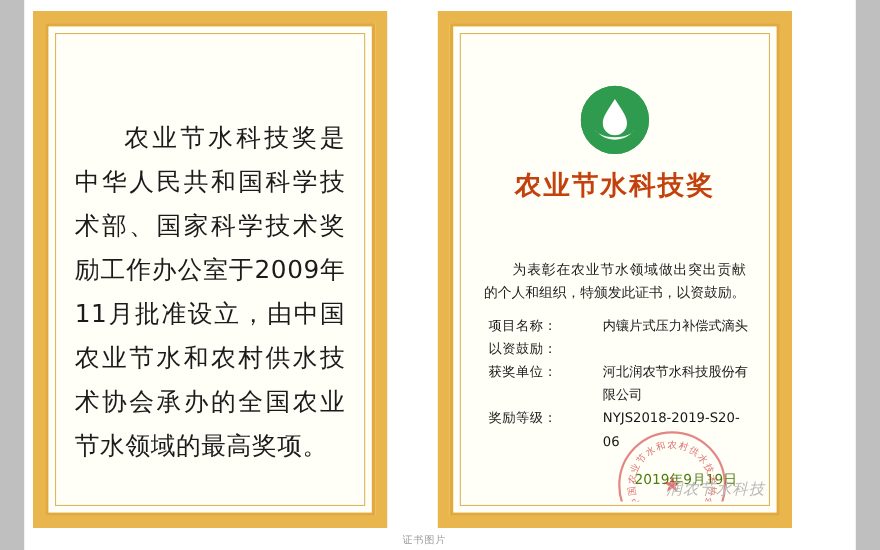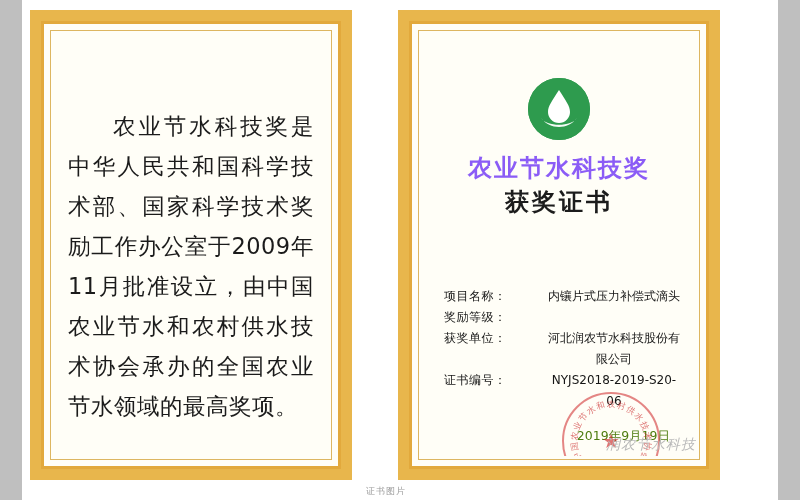--- a/index.html
+++ b/index.html
@@ -109,21 +109,21 @@
   .logo-circle svg { display: block; }
 
   .award-title {
     position: absolute;
     top: 118px;
     left: 0; right: 0;
     text-align: center;
     font-family: "DejaVu Sans", "Liberation Sans", sans-serif;
     font-size: 24px;
     font-weight: bold;
-    color: #8b5cf6;
+    color: #c2410c;
     letter-spacing: 2px;
   }
   .award-subtitle {
     position: absolute;
     top: 152px;
     left: 0; right: 0;
     text-align: center;
     font-family: "DejaVu Sans", "Liberation Sans", sans-serif;
     font-size: 24px;
     font-weight: bold;
@@ -149,21 +149,21 @@
     top: 252px;
     left: 22px;
     right: 16px;
     font-family: "DejaVu Sans", "Liberation Sans", sans-serif;
     font-size: 12px;
     line-height: 21px;
     color: #161616;
   }
   .field-row { display: flex; align-items: baseline; gap: 32px; }
   .field-label { width: 72px; flex: 0 0 72px; letter-spacing: 0.5px; }
-  .field-value { flex: 1 1 auto; text-align: center; }
+  .field-value { flex: 1 1 auto; }
 
   .date-line {
     position: absolute;
     top: 394px;
     right: 26px;
     font-family: "DejaVu Sans", "Liberation Sans", sans-serif;
     font-size: 12.5px;
     color: #4d7c0f;
   }
 
@@ -253,37 +253,37 @@
           <svg width="62" height="62" viewBox="0 0 62 62" aria-hidden="true">
             <circle cx="31" cy="31" r="31" fill="#2e9b4e"></circle>
             <path d="M31 12 C24 23 20 28 20 34 a11 11 0 0 0 22 0 c0 -6 -4 -11 -11 -22 z" fill="#ffffff"></path>
             <path d="M13 40 C22 52 40 52 49 40 C44 49 18 49 13 40 z" fill="#ffffff" opacity="0.95"></path>
           </svg>
         </div>
       </div>
 
       <div class="award-title">农业节水科技奖</div>
 
-      <div class="award-subtitle">获奖证书</div>
-
+
+      <div class="citation">为表彰在农业节水领域做出突出贡献的个人和组织，特颁发此证书，以资鼓励。</div>
 
       <div class="fields">
         <div class="field-row">
           <span class="field-label">项目名称：</span>
           <span class="field-value">内镶片式压力补偿式滴头</span>
         </div>
         <div class="field-row">
-          <span class="field-label">奖励等级：</span>
+          <span class="field-label">以资鼓励：</span>
         </div>
         <div class="field-row">
           <span class="field-label">获奖单位：</span>
           <span class="field-value">河北润农节水科技股份有限公司</span>
         </div>
         <div class="field-row">
-          <span class="field-label">证书编号：</span>
+          <span class="field-label">奖励等级：</span>
           <span class="field-value">NYJS2018-2019-S20-06</span>
         </div>
       </div>
 
       <div class="date-line">2019年9月19日</div>
 
       <div class="seal">
         <div class="ring-text" id="seal-ring">
             <span style="transform: translate(-32.63px, 15.21px) rotate(-115deg) translate(-50%, -50%);">中</span>
             <span style="transform: translate(-35.6px, 5.37px) rotate(-98.57deg) translate(-50%, -50%);">国</span>

